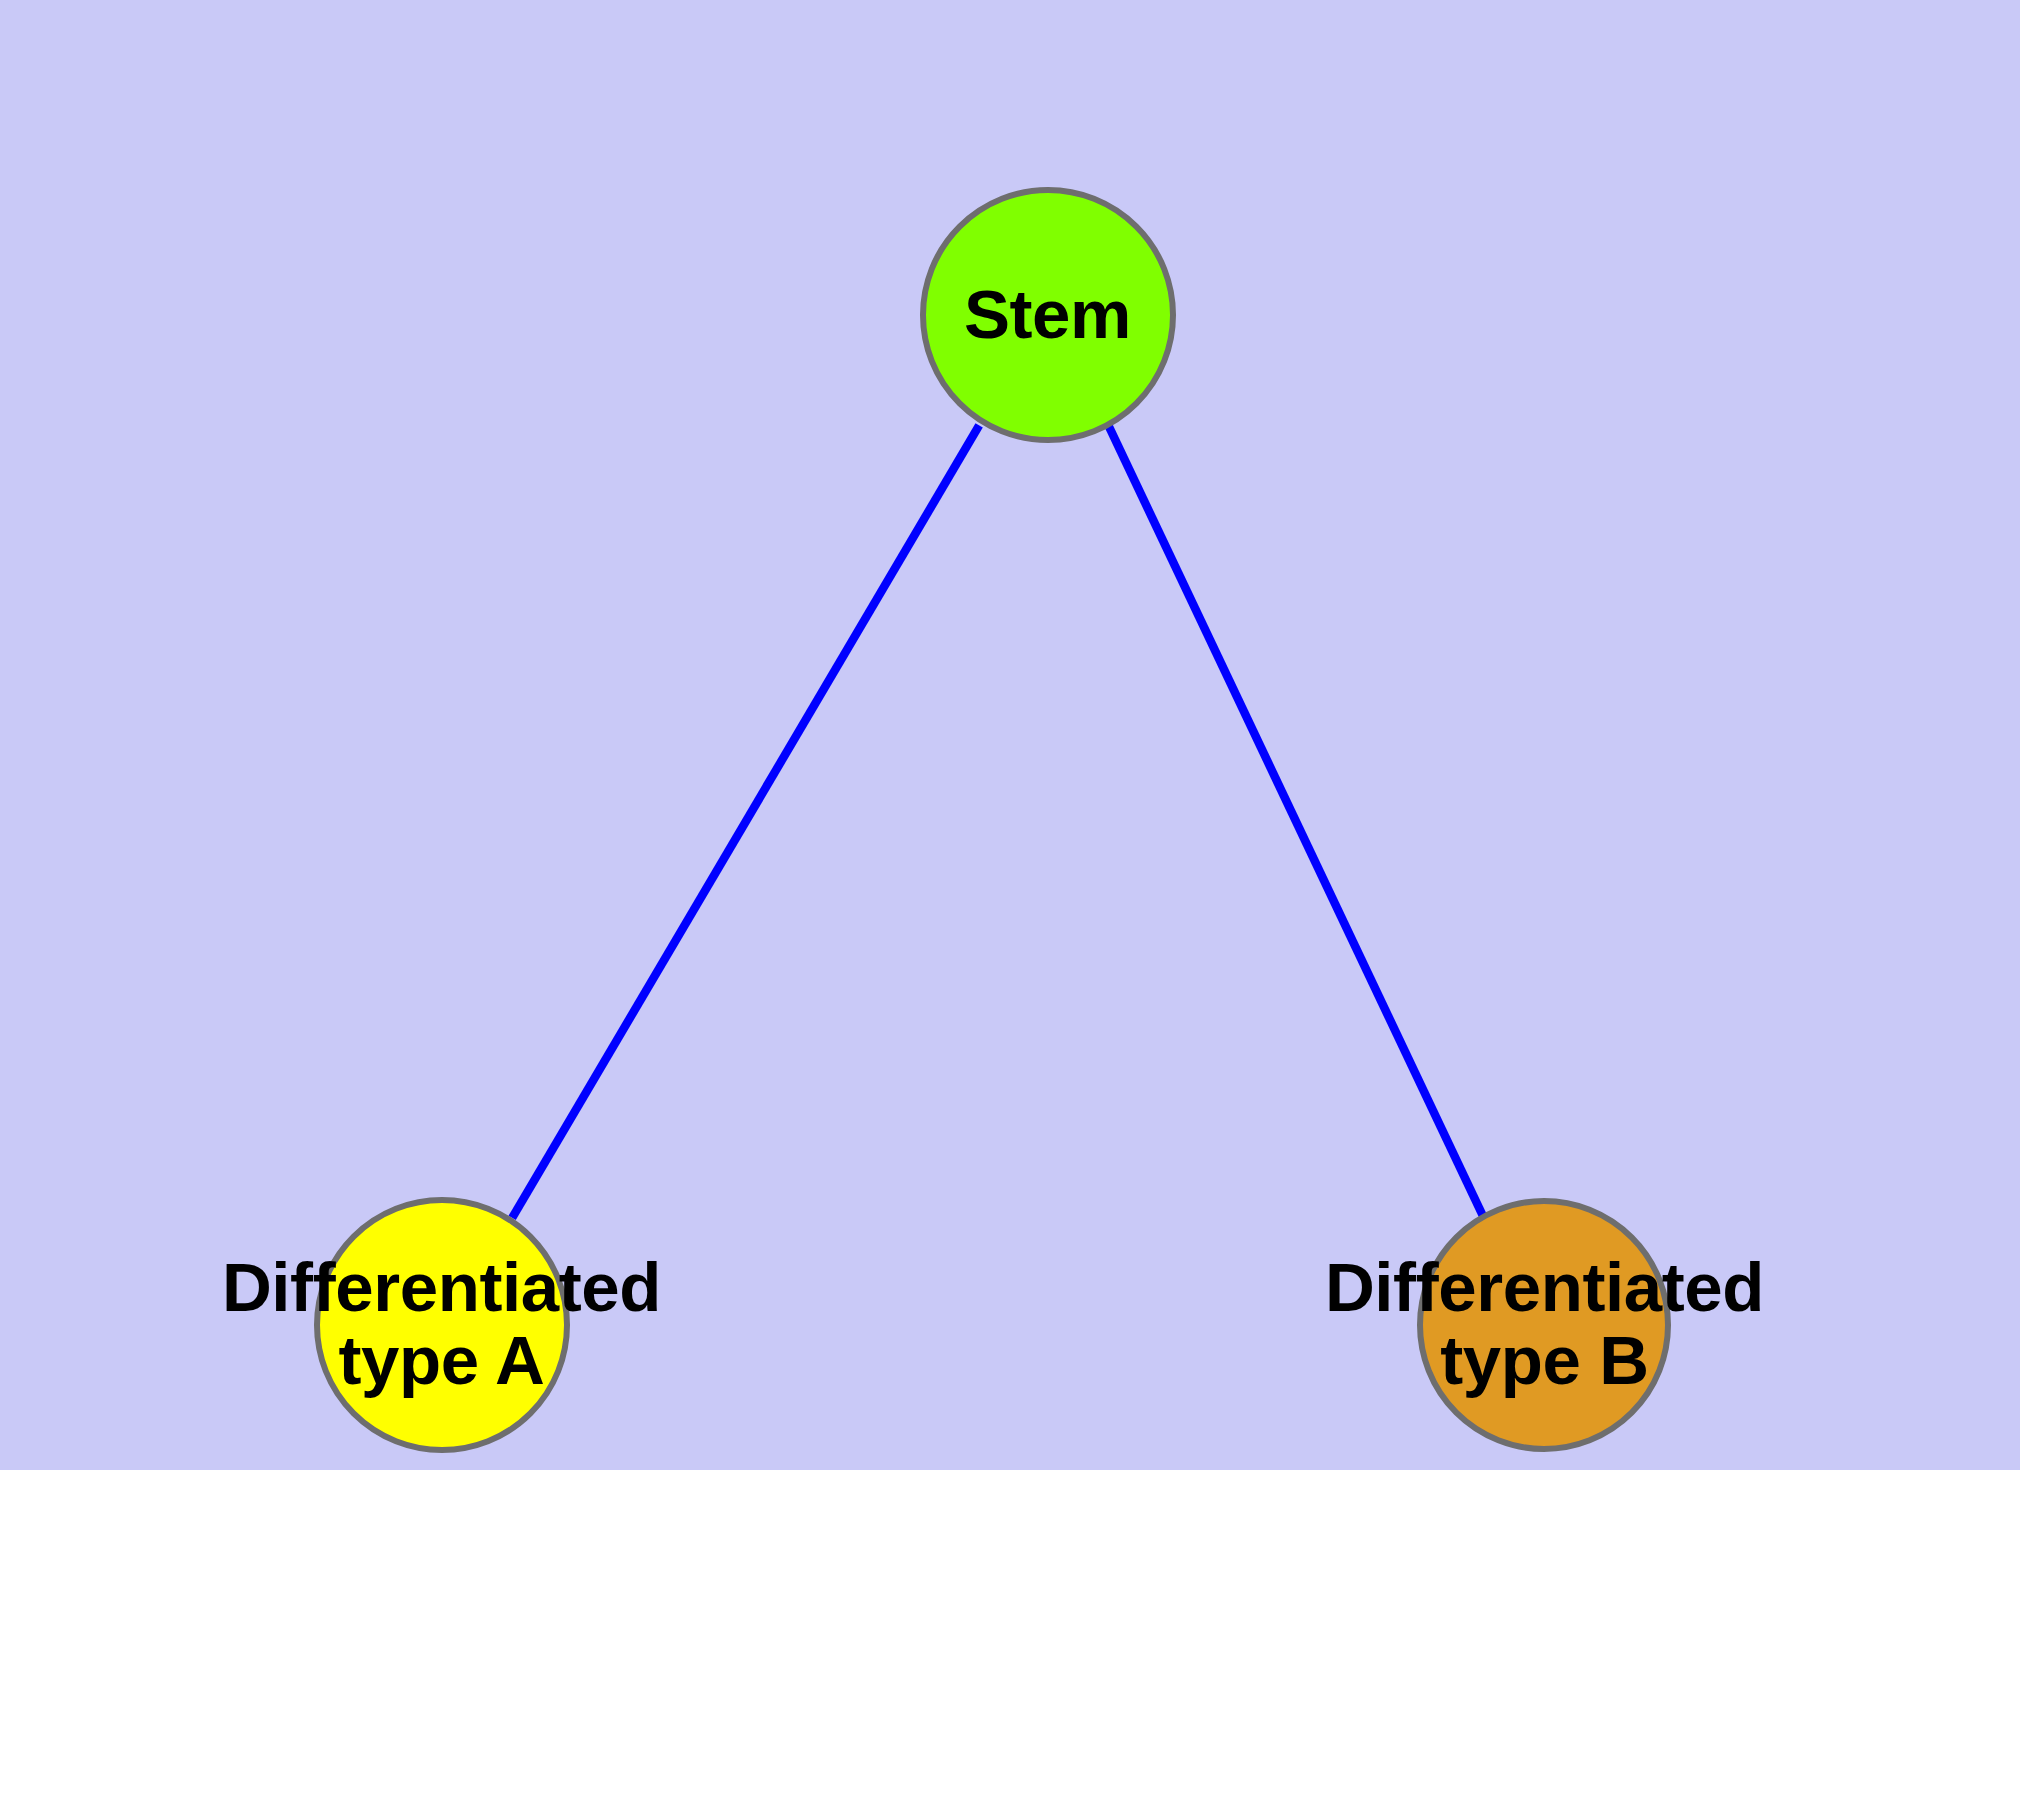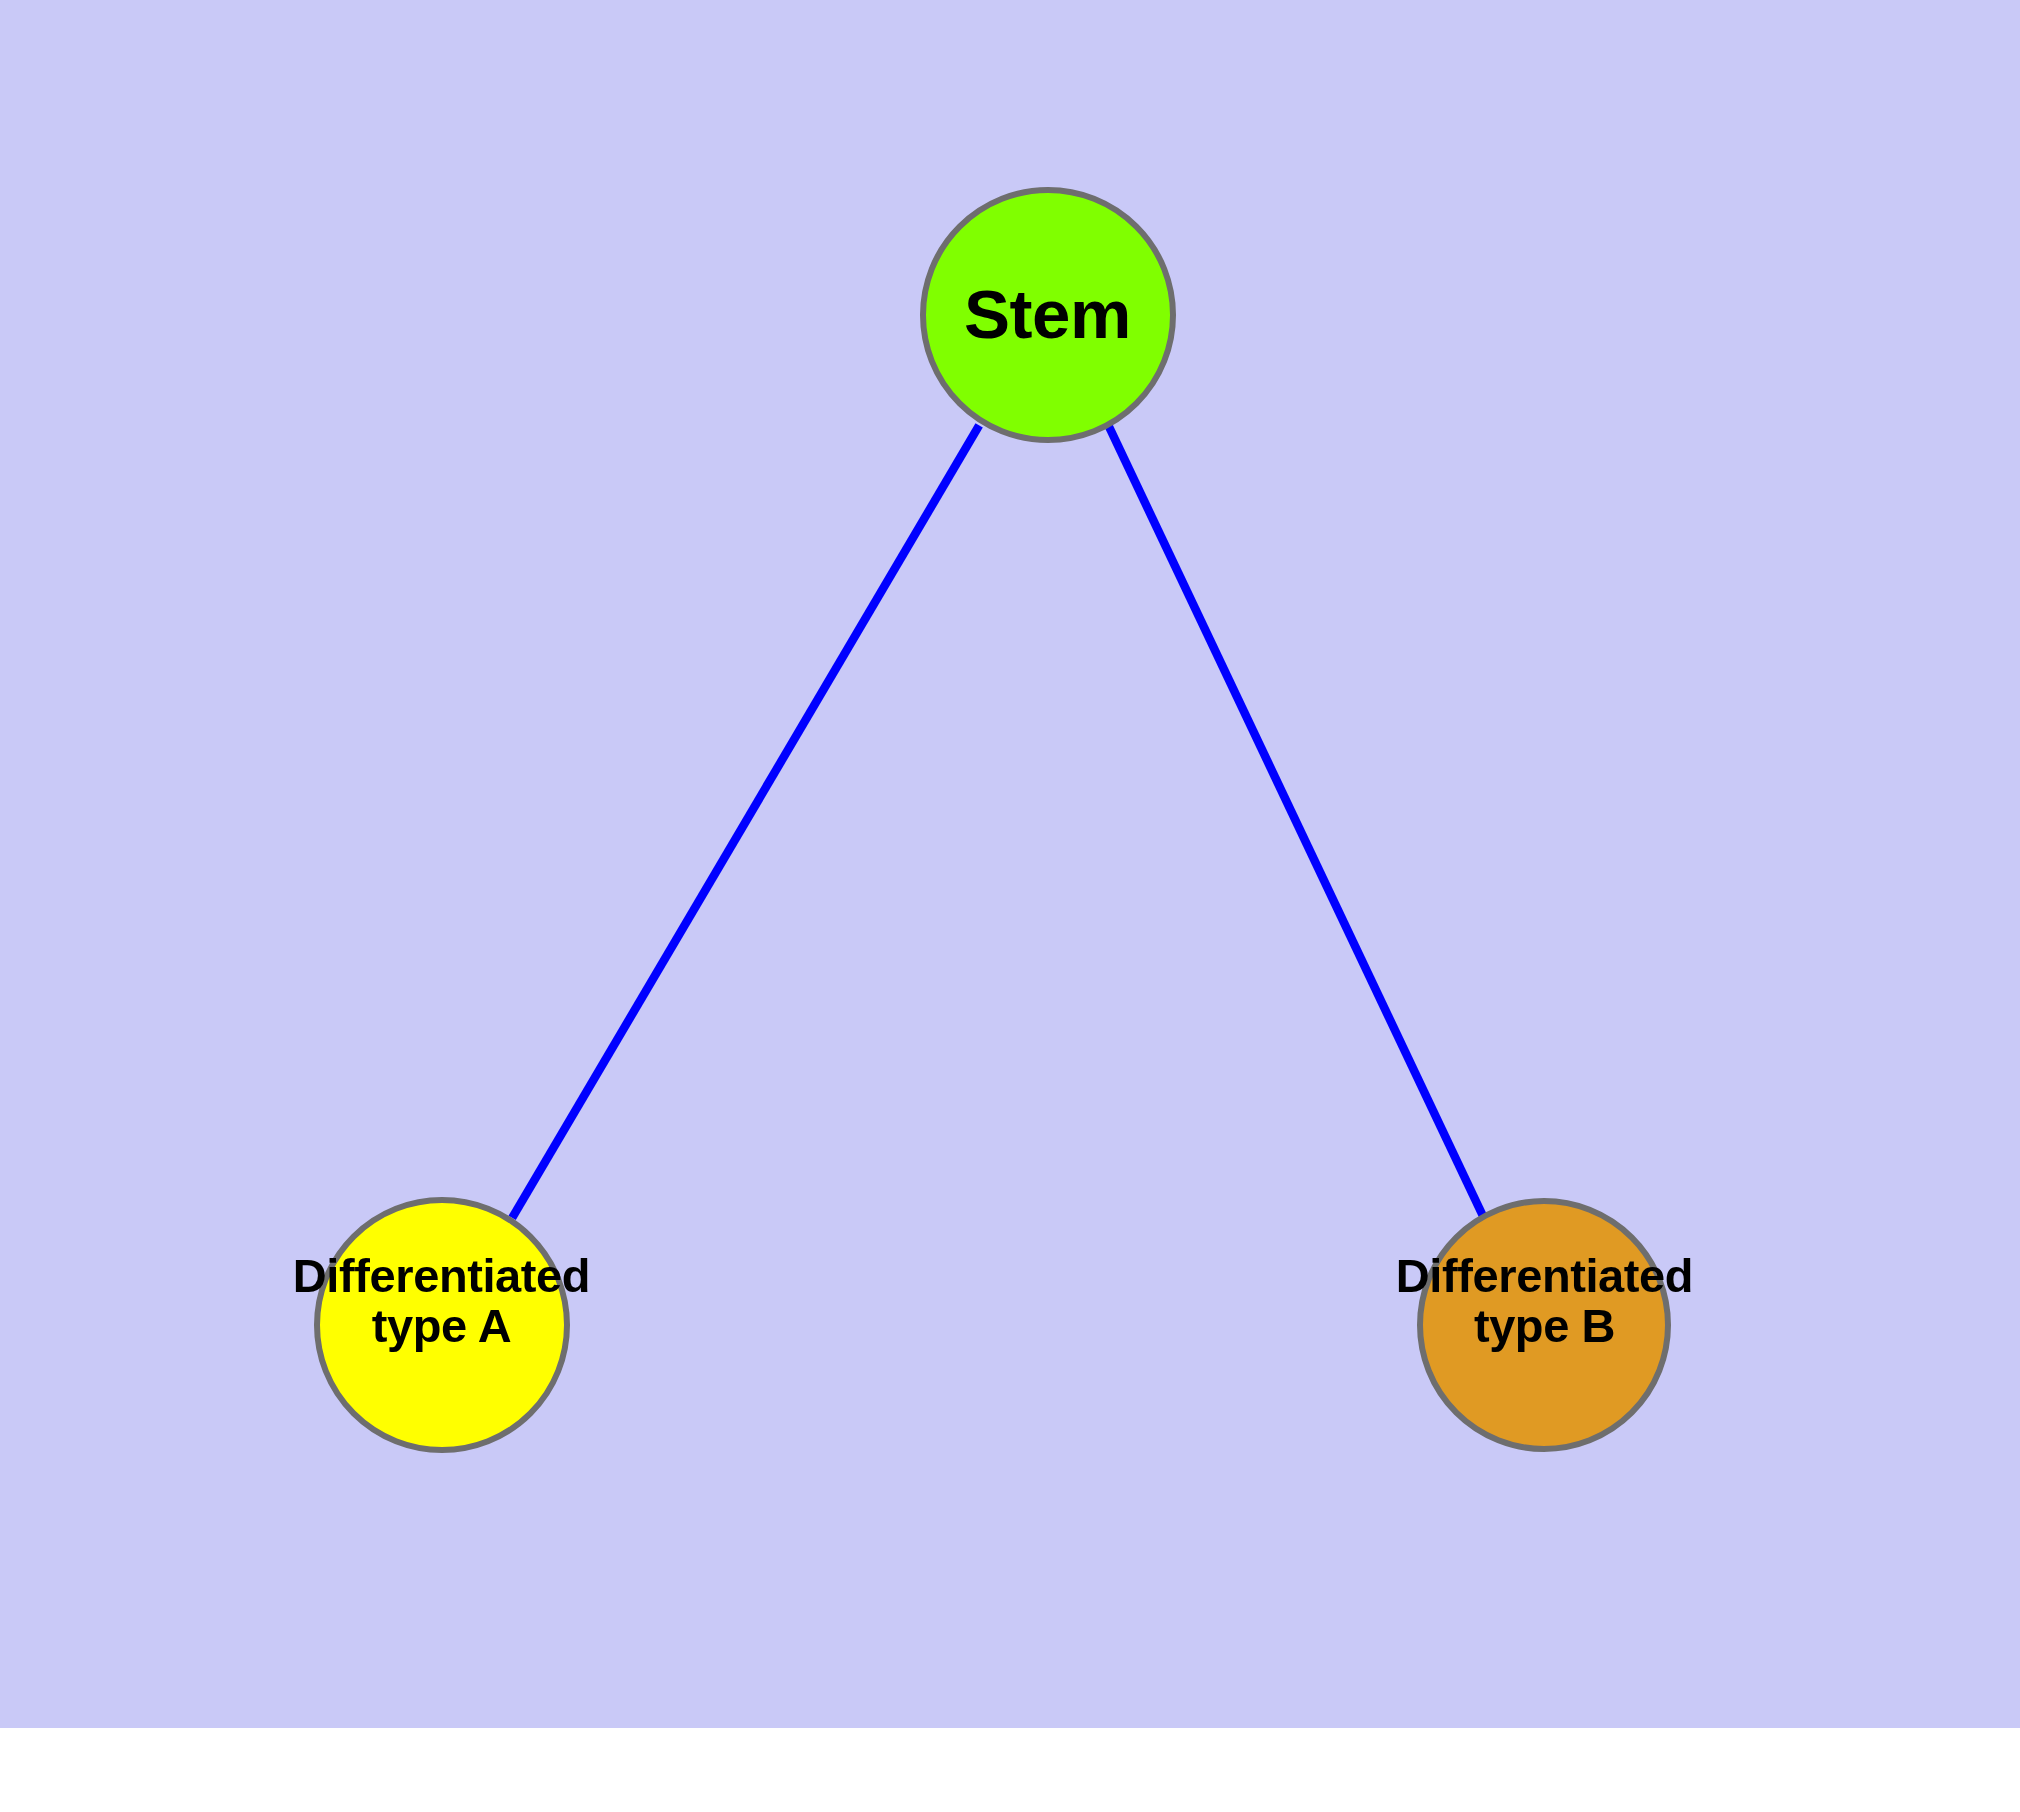--- a/index.html
+++ b/index.html
@@ -4,21 +4,21 @@
 <title>Cell Differentiation Graph</title>
 <style>
   html, body {
     margin: 0;
     padding: 0;
     background: #ffffff;
   }
   #stage {
     position: relative;
     width: 2021px;
-    height: 1728px;
+    height: 1470px;
     background: #c9c9f7;
     overflow: hidden;
     font-family: "Liberation Sans", "DejaVu Sans", sans-serif;
   }
   #graph-svg {
     position: absolute;
     left: 0;
     top: 0;
     width: 2021px;
     height: 1812px;
@@ -34,21 +34,21 @@
     position: absolute;
     text-align: center;
     color: #000000;
     font-weight: bold;
     line-height: 1.06;
     white-space: pre;
     pointer-events: none;
     letter-spacing: -0.4px;
   }
   .label-stem   { font-size: 69px; }
-  .label-leaf   { font-size: 47px; }
+  .label-leaf   { font-size: 69px; }
 </style>
 </head>
 <body>
 
 <div id="stage" style="background: rgb(201, 201, 247);">
 
   <svg id="graph-svg" viewBox="0 0 2384 2138" xmlns="http://www.w3.org/2000/svg">
     <line id="edge-0" stroke="#0000ff" stroke-width="10" x1="1155" y1="502" x2="604" y2="1437"></line>
     <line id="edge-1" stroke="#0000ff" stroke-width="10" x1="1308" y1="503" x2="1751" y2="1438"></line>
   </svg>

